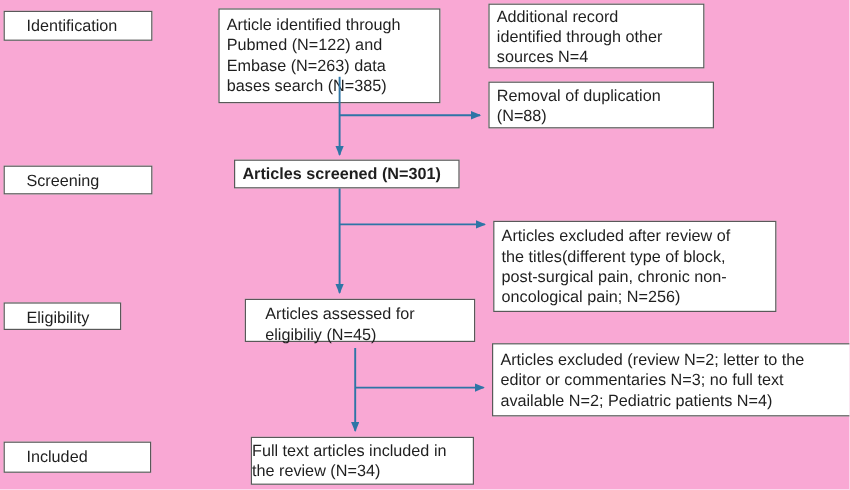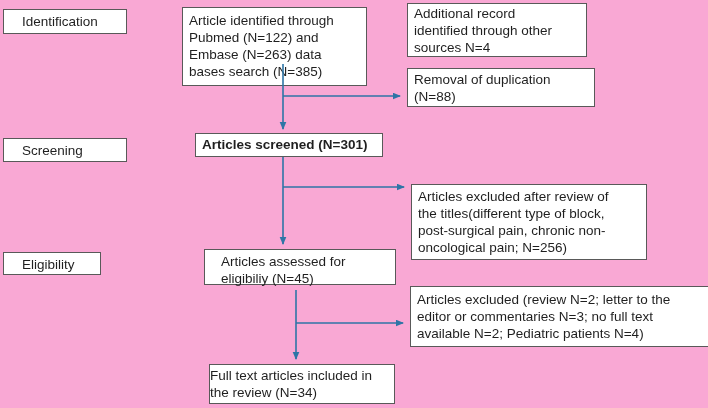--- a/index.html
+++ b/index.html
@@ -45,20 +45,21 @@
   }
 </style>
 </head>
 <body>
 
 <div class="canvas">
 
   <div class="box stage s0">Identification</div>
   <div class="box stage s1">Screening</div>
   <div class="box stage s2">Eligibility</div>
+  <div class="box stage s3">Included</div>
 
   <div class="box f0">Article identified through
 Pubmed (N=122) and
 Embase (N=263) data
 bases search (N=385)</div>
   <div class="box f1">Articles screened (N=301)</div>
   <div class="box f2">Articles assessed for
 eligibiliy (N=45)</div>
   <div class="box f3">Full text articles included in
 the review (N=34)</div>

